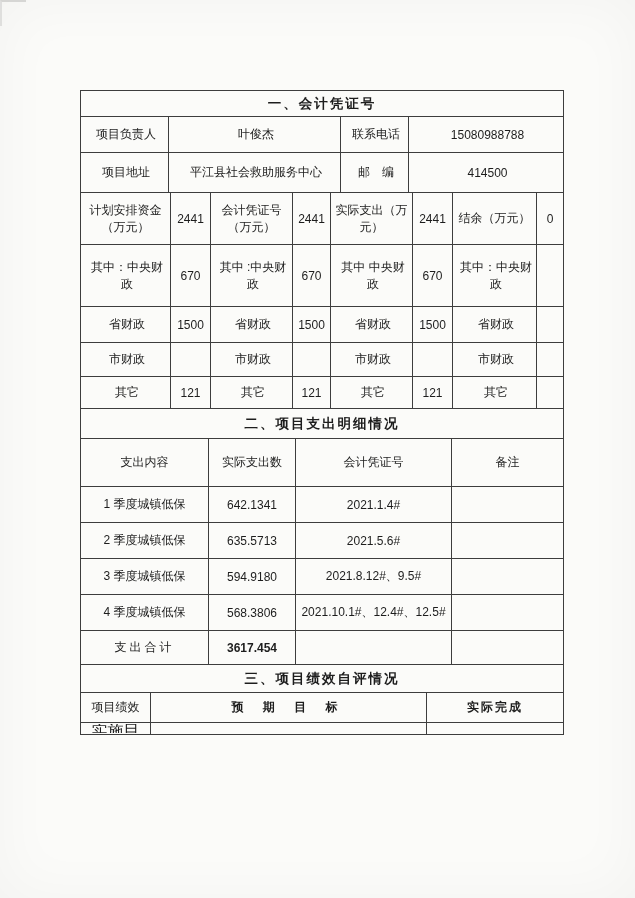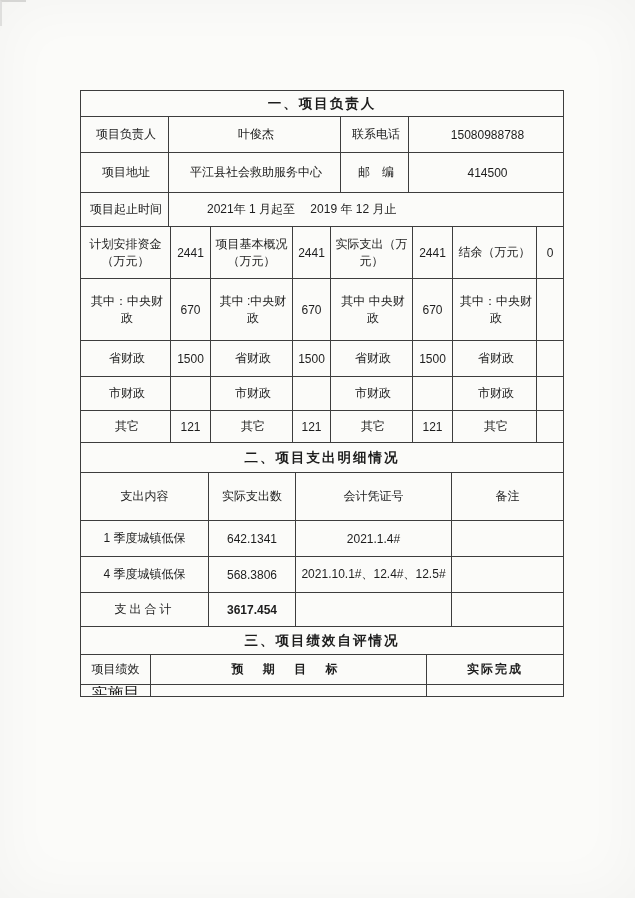--- a/index.html
+++ b/index.html
@@ -85,57 +85,53 @@
 
     <table>
       <colgroup>
           <col style="width:88px">
           <col style="width:172px">
           <col style="width:68px">
           <col style="width:155px">
         </colgroup>
       <tbody>
           <tr class="h26">
-        <td colspan="4" class="title-cell">一、项目负责人</td>
+        <td colspan="4" class="title-cell">一、会计凭证号</td>
       </tr>
       <tr class="h36">
         <td class="lab">项目负责人</td>
         <td class="lab">叶俊杰</td>
         <td class="lab">联系电话</td>
         <td class="lab">15080988788</td>
       </tr>
       <tr class="h40">
         <td class="lab">项目地址</td>
         <td class="lab">平江县社会救助服务中心</td>
         <td class="lab">邮　编</td>
         <td class="lab">414500</td>
-      </tr>
-      <tr class="h34">
-        <td class="lab">项目起止时间</td>
-        <td colspan="3" class="indent">2021年 1 月起至　 2019 年 12 月止</td>
       </tr>
     </tbody>
       </table>
 
     <table>
       <colgroup>
           <col style="width:90px">
           <col style="width:40px">
           <col style="width:82px">
           <col style="width:38px">
           <col style="width:82px">
           <col style="width:40px">
           <col style="width:84px">
           <col style="width:27px">
         </colgroup>
       <tbody>
           <tr class="h52">
         <td class="ctr">计划安排资金（万元）</td>
         <td class="ctr">2441</td>
-        <td class="ctr">项目基本概况（万元）</td>
+        <td class="ctr">会计凭证号（万元）</td>
         <td class="ctr">2441</td>
         <td class="ctr">实际支出（万元）</td>
         <td class="ctr">2441</td>
         <td class="ctr">结余（万元）</td>
         <td class="ctr">0</td>
       </tr>
       <tr class="h62">
         <td class="lab">其中：中央财政</td>
         <td class="ctr">670</td>
         <td class="lab">其中 :中央财政</td>
@@ -195,20 +191,32 @@
         <td class="ctr">会计凭证号</td>
         <td class="ctr">备注</td>
       </tr>
       <tr class="h36">
         <td class="ctr">1 季度城镇低保</td>
         <td class="ctr">642.1341</td>
         <td class="ctr">2021.1.4#</td>
         <td class="ctr"></td>
       </tr>
       <tr class="h36">
+        <td class="ctr">2 季度城镇低保</td>
+        <td class="ctr">635.5713</td>
+        <td class="ctr">2021.5.6#</td>
+        <td class="ctr"></td>
+      </tr>
+      <tr class="h36">
+        <td class="ctr">3 季度城镇低保</td>
+        <td class="ctr">594.9180</td>
+        <td class="ctr">2021.8.12#、9.5#</td>
+        <td class="ctr"></td>
+      </tr>
+      <tr class="h36">
         <td class="ctr">4 季度城镇低保</td>
         <td class="ctr">568.3806</td>
         <td class="ctr">2021.10.1#、12.4#、12.5#</td>
         <td class="ctr"></td>
       </tr>
       <tr class="h34">
         <td class="ctr ls3">支出合计</td>
         <td class="ctr bold">3617.454</td>
         <td class="ctr"></td>
         <td class="ctr"></td>

